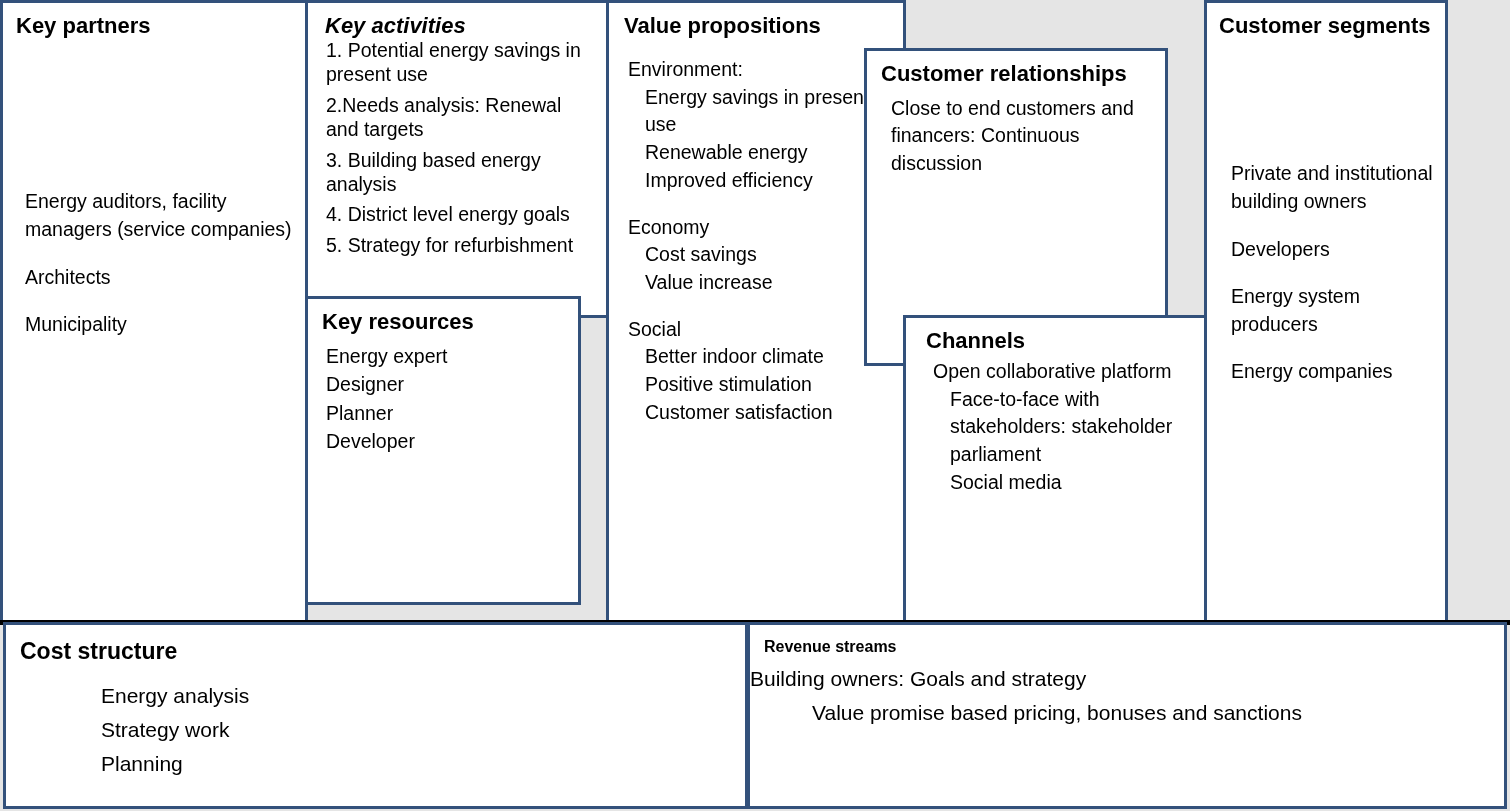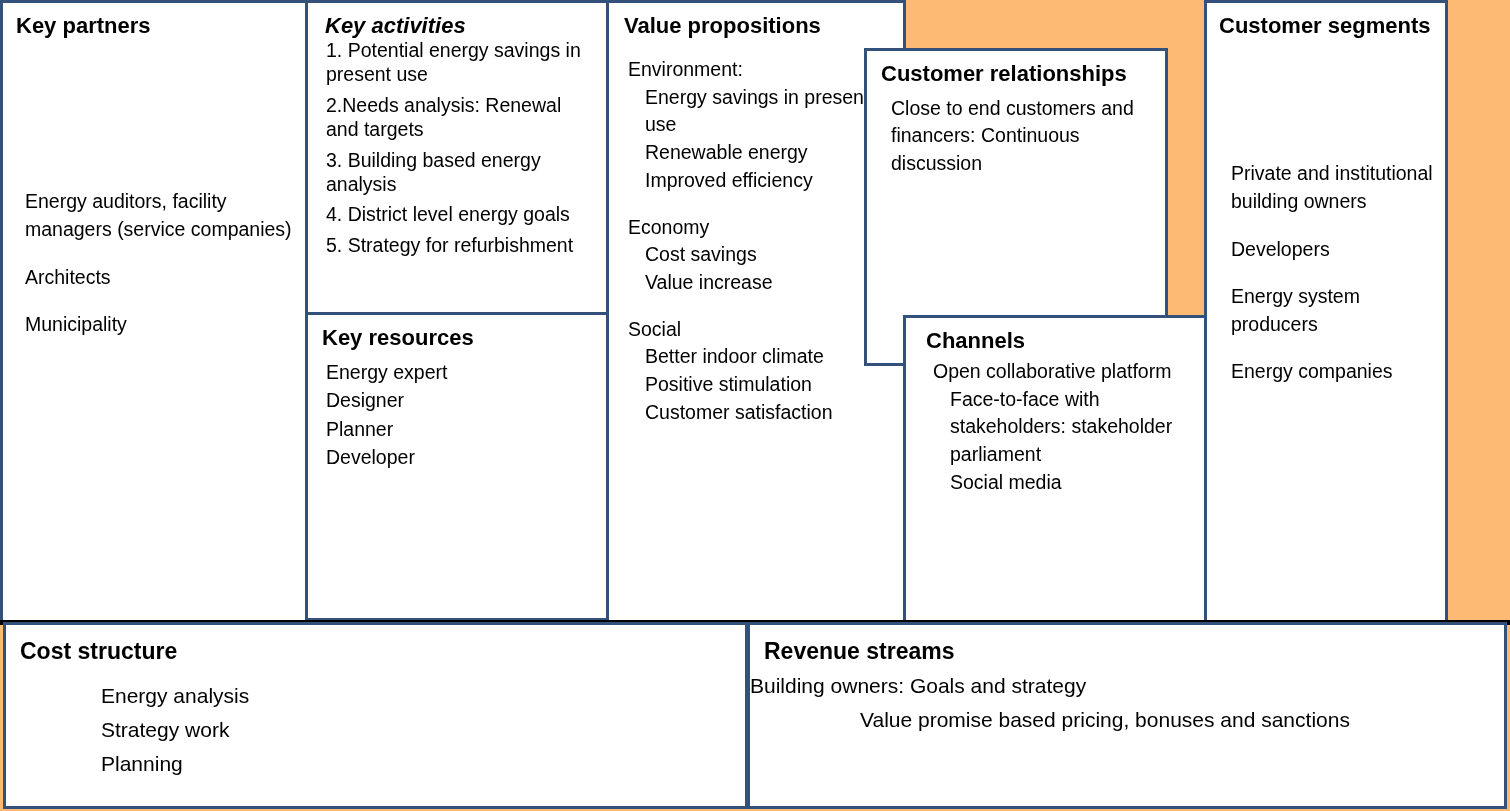--- a/index.html
+++ b/index.html
@@ -8,21 +8,21 @@
     background: #ffffff;
   }
   body {
     font-family: "Liberation Sans", sans-serif;
     color: #000000;
   }
   #canvas-root {
     position: relative;
     width: 1510px;
     height: 811px;
-    background: #fdba74;
+    background: #e5e5e5;
     overflow: hidden;
   }
 
   
   .block {
     position: absolute;
     box-sizing: border-box;
     background: #ffffff;
     border: 3px solid #33517b;
     overflow: hidden;
@@ -59,21 +59,21 @@
   #blk-key-partners .kp-spacer { height: 150px; }
 
   #blk-key-activities {
     left: 305px; top: 0px; width: 304px; height: 318px;
   }
   #blk-key-activities .block-title { margin: 11px 0 0 17px; font-style: italic; }
   #blk-key-activities .block-body  { margin: 1px 8px 0 18px; font-size: 19.5px; line-height: 1.25; }
   #blk-key-activities .block-body p { margin-bottom: 6px; }
 
   #blk-key-resources {
-    left: 305px; top: 312px; width: 304px; height: 309px;
+    left: 305px; top: 296px; width: 276px; height: 309px;
   }
   #blk-key-resources .block-title { margin: 11px 0 0 14px; }
   #blk-key-resources .block-body  { margin: 9px 8px 0 18px; line-height: 1.45; }
 
   #blk-value-props {
     left: 606px; top: 0px; width: 300px; height: 624px;
   }
   #blk-value-props .block-title { margin: 11px 0 0 15px; }
   #blk-value-props .block-body  { margin: 0 8px 0 19px; line-height: 1.42; }
 
@@ -107,24 +107,24 @@
     left: 3px; top: 622px; width: 745px; height: 187px;
     font-family: "Liberation Sans Narrow", "Liberation Sans", sans-serif;
   }
   #blk-cost-structure .block-title { margin: 14px 0 0 14px; font-size: 23px; }
   #blk-cost-structure .block-body  { margin: 16px 0 0 95px; font-size: 21px; line-height: 1.62; }
 
   #blk-revenue-streams {
     left: 747px; top: 622px; width: 760px; height: 187px;
     font-family: "Liberation Sans Narrow", "Liberation Sans", sans-serif;
   }
-  #blk-revenue-streams .block-title { margin: 14px 0 0 14px; font-size: 23px; }
+  #blk-revenue-streams .block-title { margin: 14px 0 0 14px; font-size: 16px; }
   #blk-revenue-streams .block-body  { margin: 6px 0 0 0; font-size: 21px; line-height: 1.62; }
   #blk-revenue-streams .rs-line-1 { }
-  #blk-revenue-streams .rs-line-2 { padding-left: 110px; }
+  #blk-revenue-streams .rs-line-2 { padding-left: 62px; }
 </style>
 </head>
 <body>
 
 <div id="canvas-root">
 
   <div class="block" id="blk-key-partners">
     <div class="block-title">Key partners</div>
     <div class="block-body">
       <div class="kp-spacer"></div>

